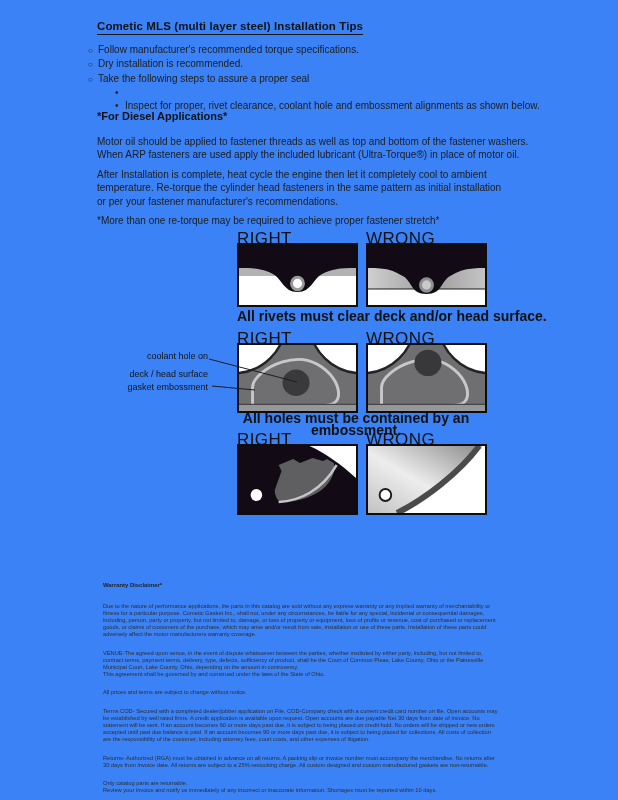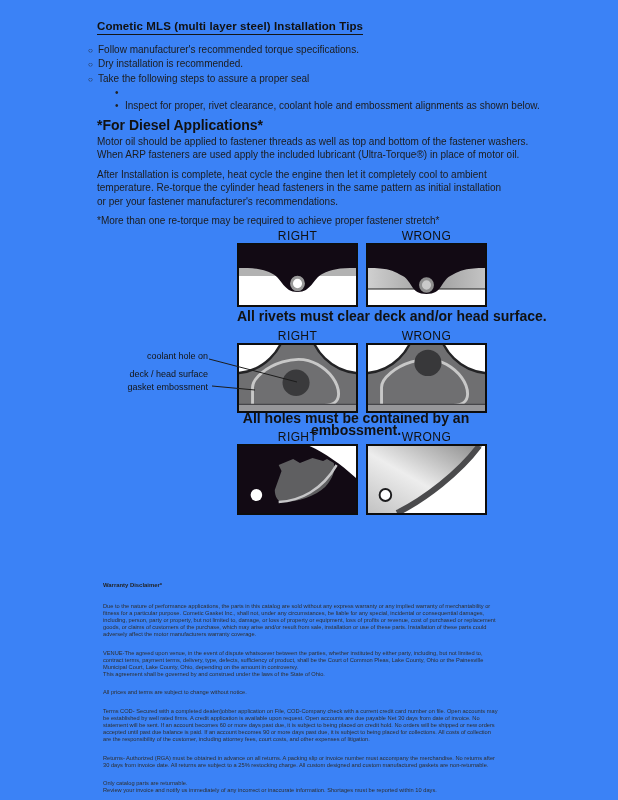--- a/index.html
+++ b/index.html
@@ -9,25 +9,25 @@
 
   .title{left:97px;top:20px;font-size:11.5px;font-weight:bold;color:#111;
          border-bottom:1.5px solid #151515;padding-bottom:2px;letter-spacing:0.1px;}
 
   .bullets{left:88px;top:43px;font-size:10px;line-height:13.3px;}
   .b-row{display:flex;align-items:baseline;}
   .b-row.sub{margin-left:27px;}
   .glyph{width:10px;flex:0 0 10px;font-size:8px;color:#222;}
   .glyph.dot{font-size:10px;}
 
-  .h2{left:97px;top:117px;font-size:14px;font-weight:bold;color:#111;}
+  .h2{left:97px;top:110px;font-size:11px;font-weight:bold;color:#111;}
   .para{left:97px;font-size:10px;line-height:13.3px;white-space:pre-line;width:440px;}
   .p1{top:135px;} .p2{top:168px;} .p3{top:214px;}
 
-  .dlabel{font-size:12px;letter-spacing:0.4px;text-align:center;width:121px;color:#101010;}
+  .dlabel{font-size:17px;letter-spacing:0.4px;width:121px;color:#101010;}
   .dbox{width:121px;height:64px;border:2px solid #0d0d0d;box-sizing:border-box;background:#fff;}
   .dbox svg{display:block;}
   .r2{height:70px;} .r3{height:71px;}
   .caption{font-size:14px;font-weight:bold;white-space:pre-line;color:#111;line-height:11.5px;}
   .cap2{width:252px;text-align:center;}
 
   .annot{font-size:9px;line-height:18px;text-align:right;width:102px;left:106px;
          white-space:pre-line;color:#141414;}
   .leader{pointer-events:none;z-index:3;}
 

